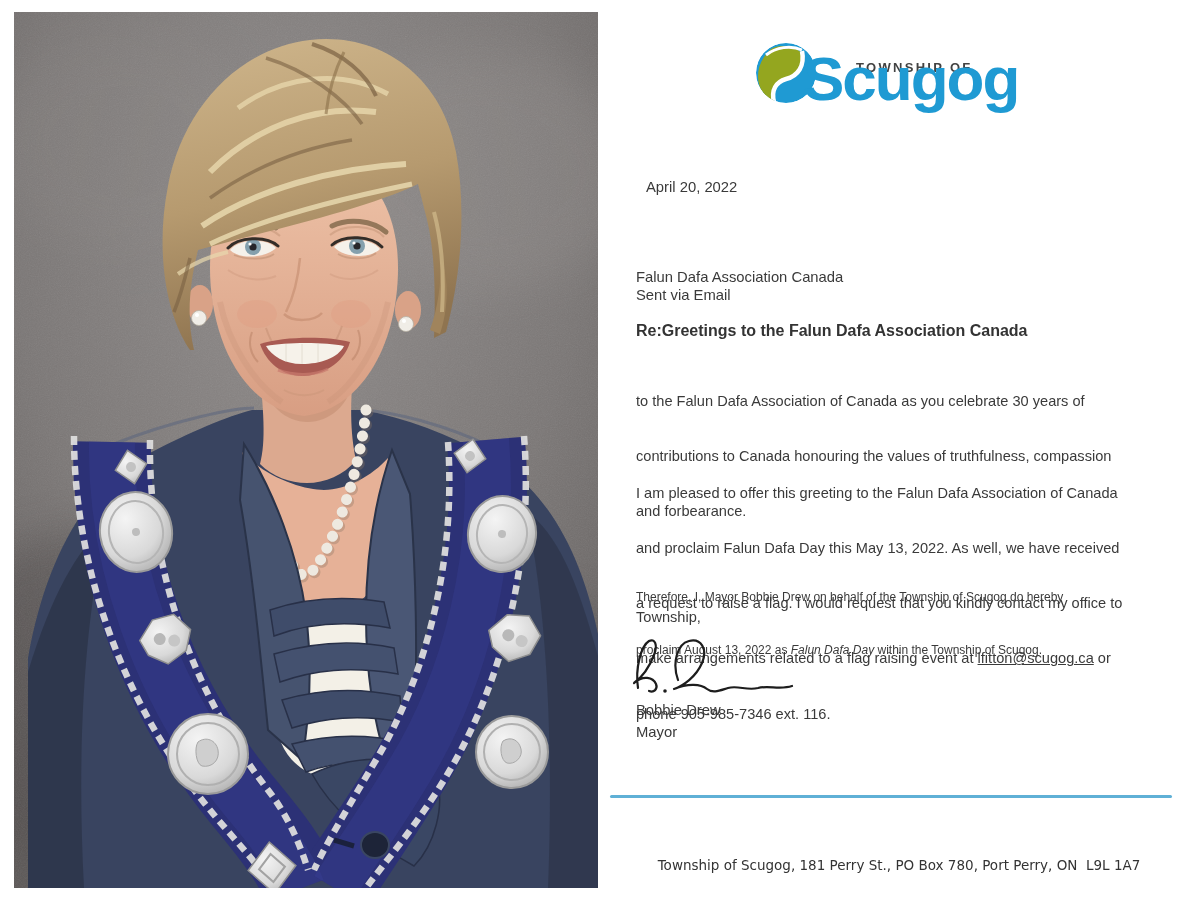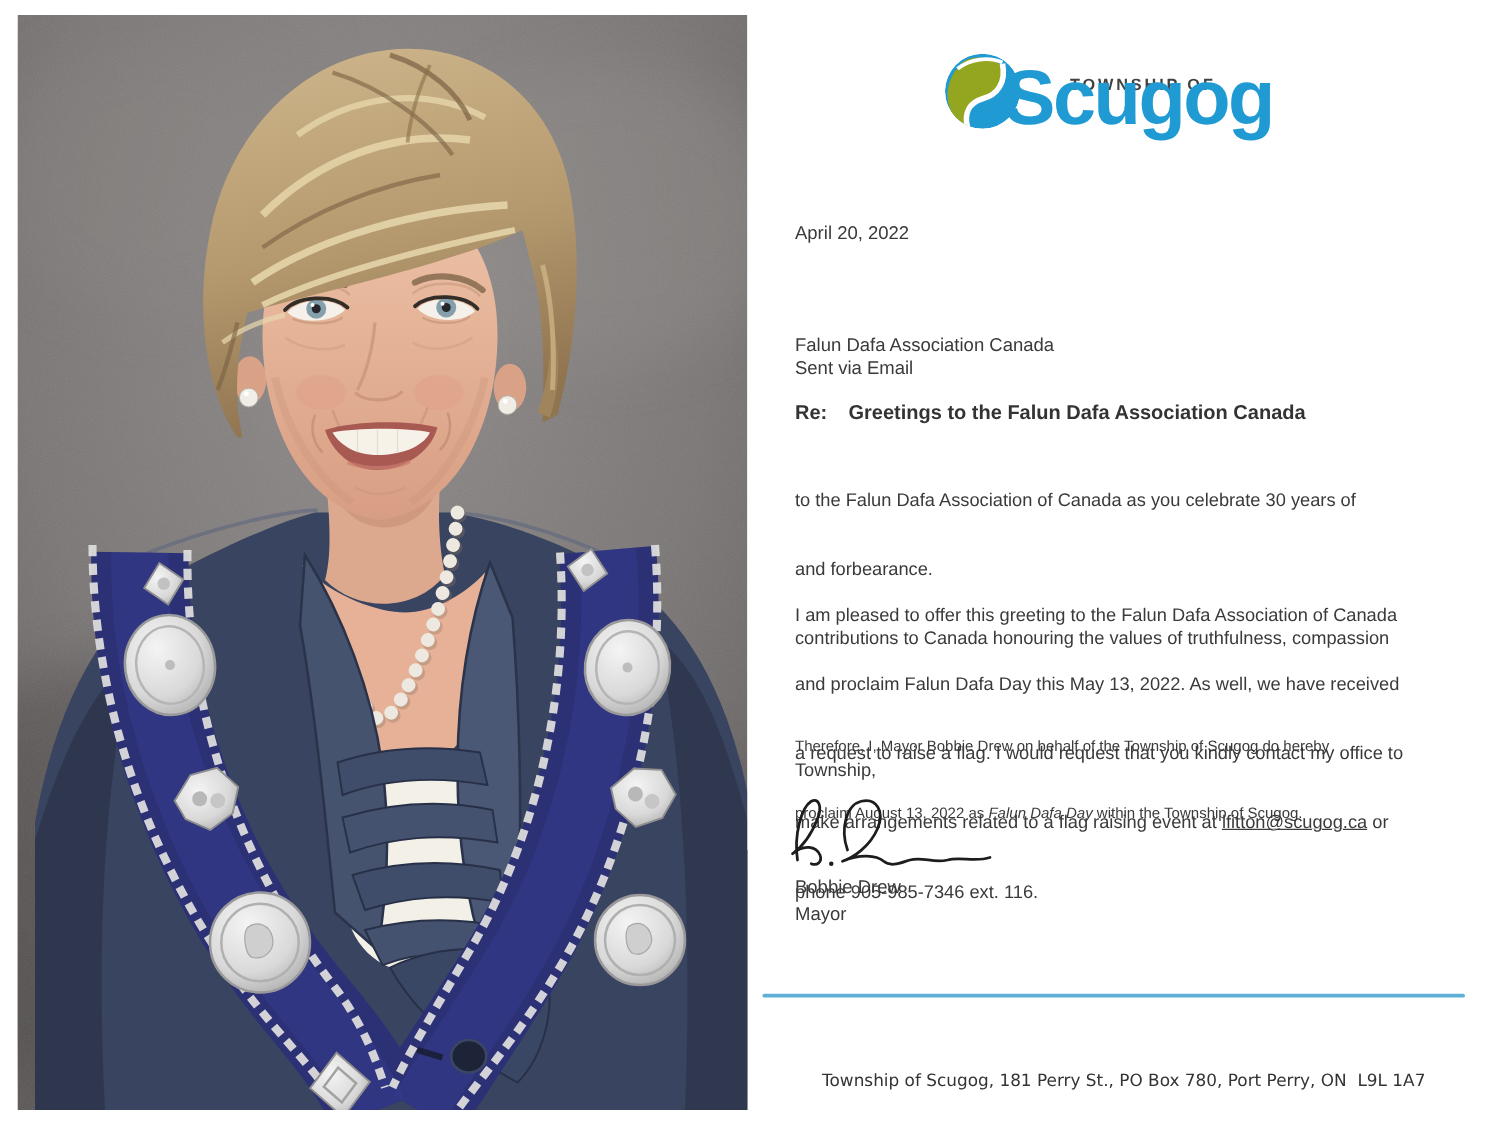--- a/index.html
+++ b/index.html
@@ -11,24 +11,24 @@
   .page{position:relative;width:1200px;height:900px;background:#ffffff;overflow:hidden}
   .photo{position:absolute;left:14px;top:12px;width:584px;height:876px}
   .letter{position:absolute;left:598px;top:0;width:602px;height:680px;background:#fff}
   .block{position:absolute;font-size:14.8px;line-height:18px;color:var(--text)}
   .logo{position:absolute;left:150px;top:30px;width:330px;height:110px}
   .logo-icon{position:absolute;left:7px;top:12px;width:62px;height:62px}
   .logo-wordmark{position:absolute;left:55px;top:18px;font-size:62px;line-height:62px;
     font-weight:bold;letter-spacing:-2px;color:var(--logo-blue);font-family:"Liberation Sans",sans-serif}
   .logo-township{position:absolute;left:108px;top:30px;font-size:13px;font-weight:bold;
     letter-spacing:2.3px;color:var(--logo-gray);white-space:nowrap}
-  .date{left:38px;top:178px}
+  .date{left:48px;top:178px}
   .recipient{left:38px;top:268px}
   .re-line{left:38px;top:322px;font-size:16px;font-weight:bold;color:#333}
-  .re-subject{margin-left:17px}
+  .re-subject{}
   .para{position:absolute;font-size:14.6px;line-height:18.4px;color:var(--text);white-space:pre-wrap}
   .para1{left:38px;top:355px}
   .para2{left:38px;top:447px}
   .para3{left:38px;top:554px;font-size:12px;line-height:17.5px}
   .closing{left:38px;top:608px;font-size:14.6px}
   .signature{position:absolute;left:30px;top:636px;width:172px;height:60px}
   .signer{left:38px;top:699px;line-height:22px}
   .email-link{text-decoration:underline;color:inherit;cursor:pointer}
   .footer{position:absolute;left:0;top:808px;width:602px;text-align:center;
     font-family:"DejaVu Sans",sans-serif;font-size:13.5px;line-height:23px;color:#333;white-space:pre-wrap}
@@ -249,22 +249,22 @@
       <div>Falun Dafa Association Canada</div>
       <div>Sent via Email</div>
     </div>
 
     <div class="block re-line">
       <span>Re:</span><span class="re-subject">Greetings to the Falun Dafa Association Canada</span>
     </div>
 
     <div class="para para1">
       <div>to the Falun Dafa Association of Canada as you celebrate 30 years of</div>
+      <div>contributions to Canada honouring the values of truthfulness, compassion</div>
       <div>and forbearance.</div>
-      <div>contributions to Canada honouring the values of truthfulness, compassion</div>
     </div>
 
     <div class="para para2">
       <div>I am pleased to offer this greeting to the Falun Dafa Association of Canada</div>
       <div>and proclaim Falun Dafa Day this May 13, 2022. As well, we have received</div>
       <div>a request to raise a flag. I would request that you kindly contact my office to</div>
       <div><span>make arrangements related to a flag raising event at </span><span class="email-link">lfitton@scugog.ca</span><span> or</span></div>
       <div>phone 905-985-7346 ext. 116.</div>
     </div>
 

